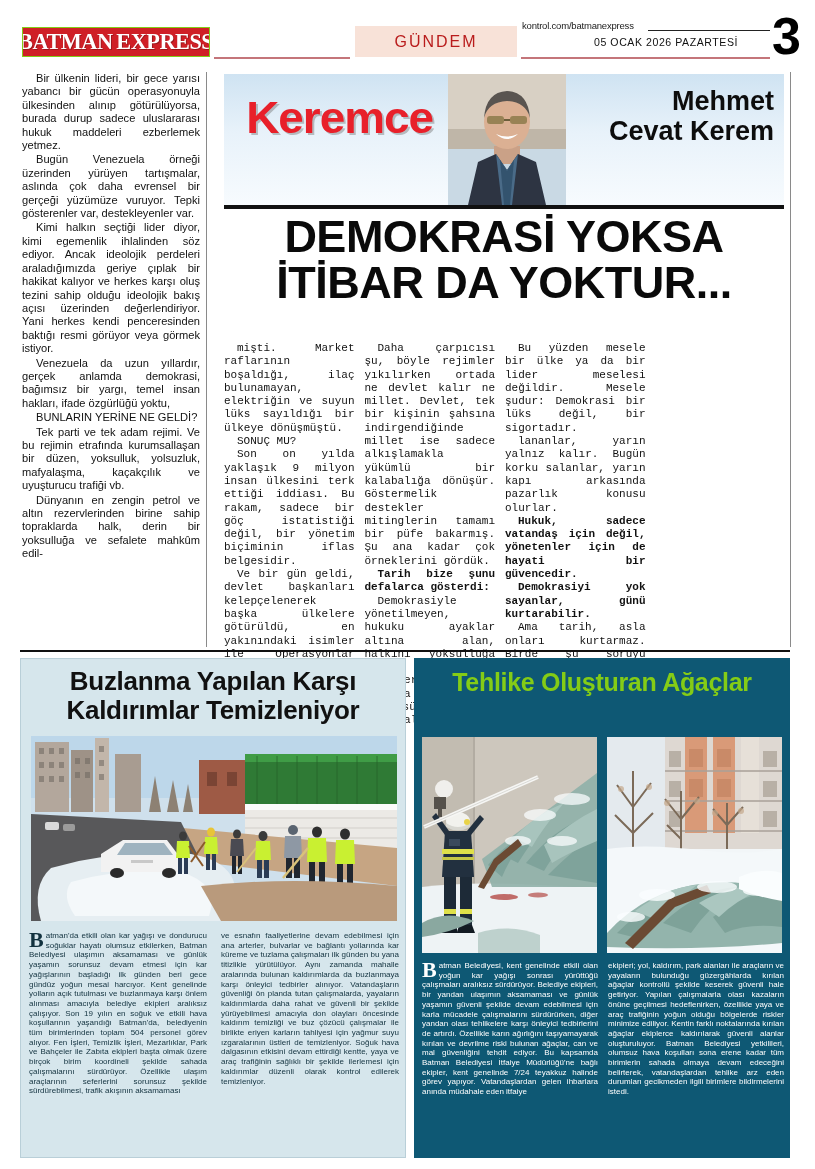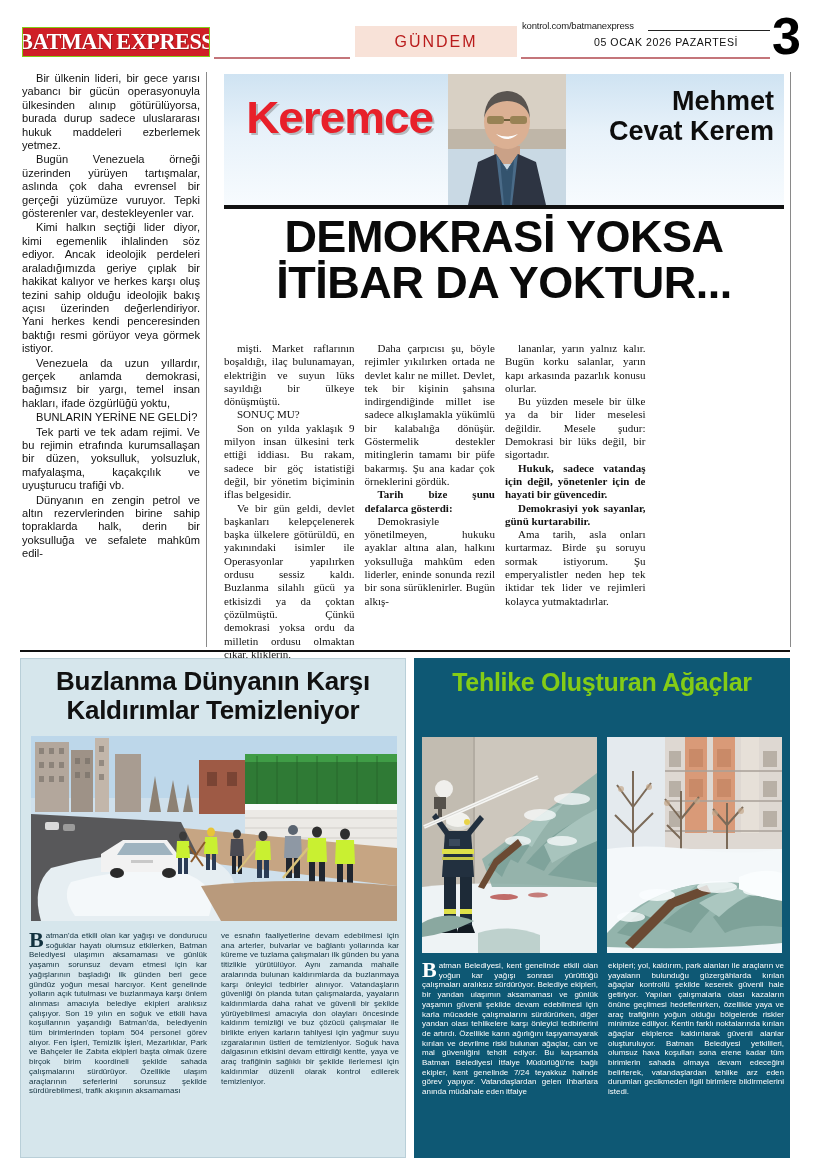--- a/index.html
+++ b/index.html
@@ -140,21 +140,21 @@
     display:flex; gap:0;
   }
   .bcol { width:140.5px; padding-right:10px; }
   .bcol:last-child { padding-right:0; }
   .bcol p {
     margin:0;
     font-size:11.0px;
     line-height:13.3px;
     text-align:justify;
     text-indent:13px;
-    font-family:Liberation Serif, serif;
+    font-family:Liberation Mono, monospace;
     hyphens:auto;
   }
   .bcol p.b { font-weight:bold; }
 
   .vline-2 { left:790px; top:72px; height:575px; }
 
   .hr-main {
     position:absolute; left:20px; top:650px; width:770px; height:2px;
     background:#111;
   }
@@ -320,33 +320,33 @@
       <p>SONUÇ MU?</p>
       <p>Son on yılda yaklaşık 9 milyon insan ülkesini terk ettiği iddiası. Bu rakam, sadece bir göç istatistiği değil, bir yönetim biçiminin iflas belgesidir.</p>
       <p>Ve bir gün geldi, devlet başkanları kelepçelenerek başka ülkelere götürüldü, en yakınındaki isimler ile Operasyonlar yapılırken ordusu sessiz kaldı. Buzlanma silahlı gücü ya etkisizdi ya da çoktan çözülmüştü. Çünkü demokrasi yoksa ordu da milletin ordusu olmaktan çıkar, kliklerin,</p>
     </div>
     <div class="bcol">
       <p>Daha çarpıcısı şu, böyle rejimler yıkılırken ortada ne devlet kalır ne millet. Devlet, tek bir kişinin şahsına indirgendiğinde millet ise sadece alkışlamakla yükümlü bir kalabalığa dönüşür. Göstermelik destekler mitinglerin tamamı bir püfe bakarmış. Şu ana kadar çok örneklerini gördük.</p>
       <p class="b">Tarih bize şunu defalarca gösterdi:</p>
       <p>Demokrasiyle yönetilmeyen, hukuku ayaklar altına alan, halkını yoksulluğa mahkûm eden liderler, eninde sonunda rezil bir sona sürüklenirler. Bugün alkış-</p>
     </div>
     <div class="bcol">
+      <p>Bu yüzden mesele bir ülke ya da bir lider meselesi değildir. Mesele şudur: Demokrasi bir lüks değil, bir sigortadır.</p>
       <p>lananlar, yarın yalnız kalır. Bugün korku salanlar, yarın kapı arkasında pazarlık konusu olurlar.</p>
-      <p>Bu yüzden mesele bir ülke ya da bir lider meselesi değildir. Mesele şudur: Demokrasi bir lüks değil, bir sigortadır.</p>
       <p class="b">Hukuk, sadece vatandaş için değil, yönetenler için de hayati bir güvencedir.</p>
       <p class="b">Demokrasiyi yok sayanlar, günü kurtarabilir.</p>
       <p>Ama tarih, asla onları kurtarmaz. Birde şu soruyu sormak istiyorum. Şu emperyalistler neden hep tek iktidar tek lider ve rejimleri kolayca yutmaktadırlar.</p>
     </div>
   </div>
 
   <div class="hr-main"></div>
 
   <div class="story-left">
     <h2>
-      <span>Buzlanma Dünyanın Karşı</span><br>
+      <span>Buzlanma Yapılan Karşı</span><br>
       <span>Kaldırımlar Temizleniyor</span>
     </h2>
 
     <div class="photo-snow">
       <svg width="366" height="185" viewBox="0 0 366 185">
         <rect width="366" height="185" fill="#cfe0ec"></rect>
 
         <rect width="366" height="62" fill="#bdd7ea"></rect>
 
         <rect x="4" y="6" width="34" height="70" fill="#b3a79c"></rect>

